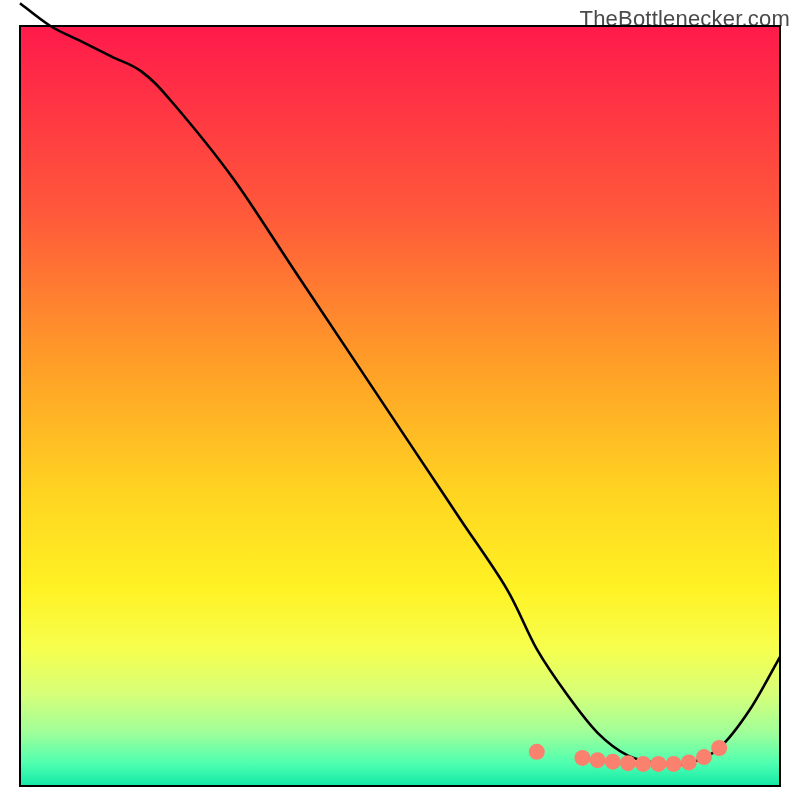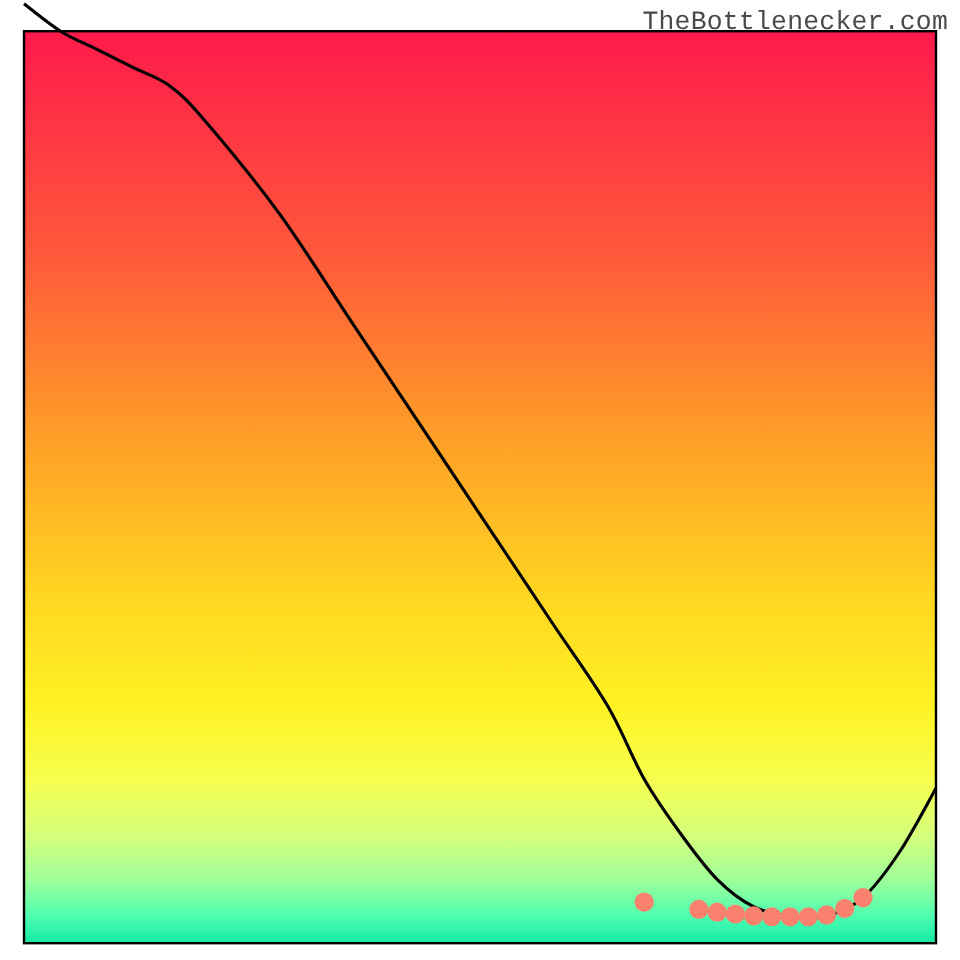--- a/index.html
+++ b/index.html
@@ -9,21 +9,20 @@
     height: 800px;
     overflow: hidden;
     background: #fff;
     font-family: Arial, Helvetica, sans-serif;
   }
   .frame {
     position: relative;
     width: 800px;
     height: 800px;
     box-sizing: border-box;
-    font-family: Liberation Mono, monospace;
   }
   .attribution {
     position: absolute;
     top: 6px;
     right: 10px;
     font-size: 22px;
     color: #4a4a4a;
     font-weight: 400;
     letter-spacing: 0.2px;
   }

